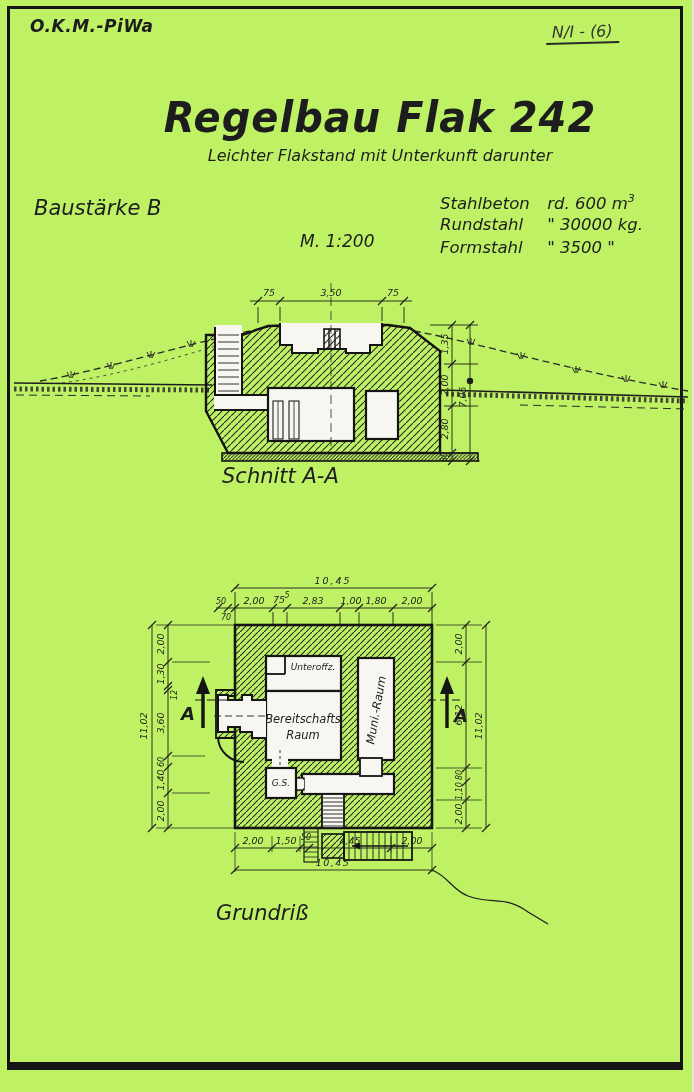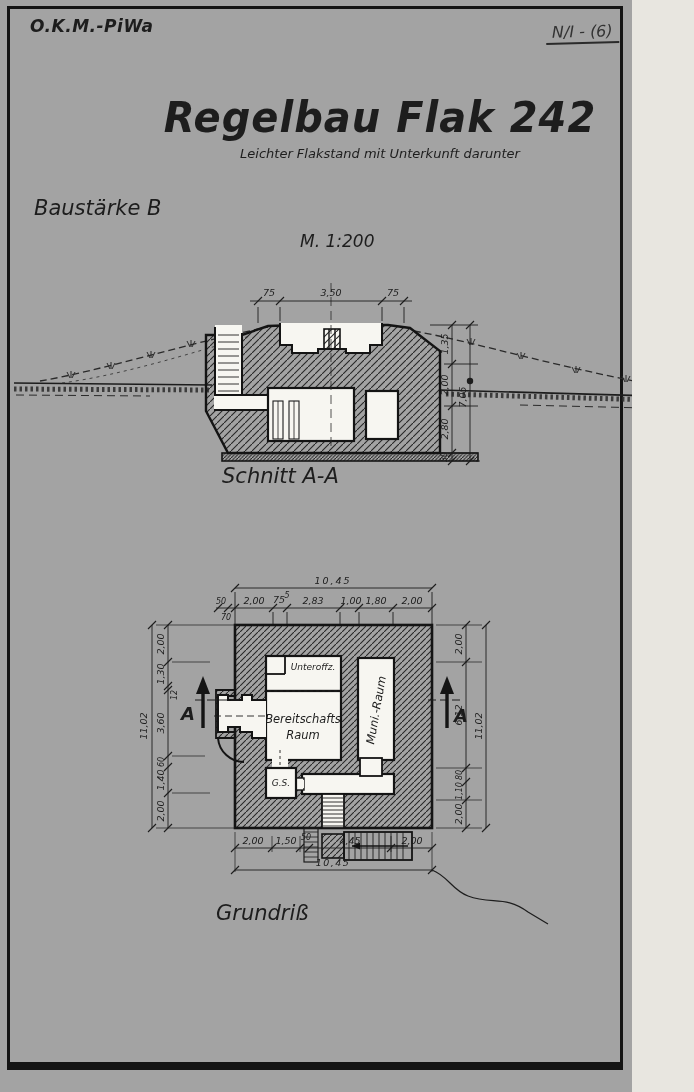--- a/index.html
+++ b/index.html
@@ -1,27 +1,27 @@
 <!DOCTYPE html>
 <html><head>
 <meta charset="utf-8">
 <style>
   html,body{margin:0;padding:0;background:#e8e6e0;}
-  #page{position:relative;width:632px;height:1092px;background:#a3a3a3;overflow:hidden;
+  #page{position:relative;width:692px;height:1092px;background:#bef264;overflow:hidden;
         font-family:"DejaVu Sans",sans-serif;color:#1d1d1d;}
   .frame{position:absolute;left:7px;right:9px;top:6px;bottom:22px;
          border:3.5px solid #141414;border-bottom-width:8px;pointer-events:none;}
   .abs{position:absolute;}
   .hand{font-style:italic;}
   .stamp-org{left:30px;top:16px;font-size:17px;font-weight:600;letter-spacing:.5px;}
   .stamp-no{left:546px;top:22px;font-size:16px;border-bottom:2px solid #2a2a2a;
             padding:0 6px 1px 6px;transform:rotate(-1.5deg);color:#333;}
   .title{left:100px;top:94px;width:560px;text-align:center;font-size:40px;font-weight:700;
          letter-spacing:1px;transform:scaleY(1.05);}
-  .subtitle{left:100px;top:146px;width:560px;text-align:center;font-size:13px;font-weight:500;}
+  .subtitle{left:100px;top:146px;width:560px;text-align:center;font-size:16px;font-weight:500;}
   .strength{left:34px;top:196px;font-size:21px;font-weight:500;}
   .scale{left:300px;top:231px;font-size:17px;font-weight:500;}
   .materials{left:440px;top:192px;font-size:16.5px;font-weight:500;}
   .materials .row{height:23px;white-space:nowrap;}
   .materials .lbl{display:inline-block;width:102px;}
   .materials sup{font-size:11px;}
   svg{position:absolute;left:0;}
   svg text{font-family:"DejaVu Sans",sans-serif;font-style:italic;fill:#1d1d1d;}
   .dimtxt{font-size:9.5px;}
   .dimtxt-s{font-size:8px;}
@@ -36,20 +36,34 @@
 <div id="page">
   <div class="frame"></div>
 
   <div class="abs hand stamp-org">O.K.M.-PiWa</div>
   <div class="abs hand stamp-no">N/I - (6)</div>
   <div class="abs hand title">Regelbau Flak 242</div>
   <div class="abs hand subtitle">Leichter Flakstand mit Unterkunft darunter</div>
   <div class="abs hand strength">Baustärke B</div>
   <div class="abs hand scale">M. 1:200</div>
 
+  <div class="abs hand materials">
+    <div class="row">
+      <span class="lbl">Stahlbeton</span>
+      <span>rd. 600 m</span><sup>3</sup>
+    </div>
+    <div class="row">
+      <span class="lbl">Rundstahl</span>
+      <span>" 30000 kg.</span>
+    </div>
+    <div class="row">
+      <span class="lbl">Formstahl</span>
+      <span>" 3500 "</span>
+    </div>
+  </div>
 
   <svg style="top:283px" width="694" height="218" viewBox="0 0 694 218">
     <defs>
       <pattern id="hS" patternUnits="userSpaceOnUse" width="7" height="7">
         <path d="M0 7 L7 0" stroke="#262626" stroke-width="1.1"></path>
       </pattern>
       <pattern id="hD" patternUnits="userSpaceOnUse" width="3.5" height="3.5">
         <path d="M0 3.5 L3.5 0" stroke="#1d1d1d" stroke-width="1"></path>
       </pattern>
       <path id="tk" d="M-4 4 L4 -4" stroke="#1d1d1d" stroke-width="1.1"></path>

